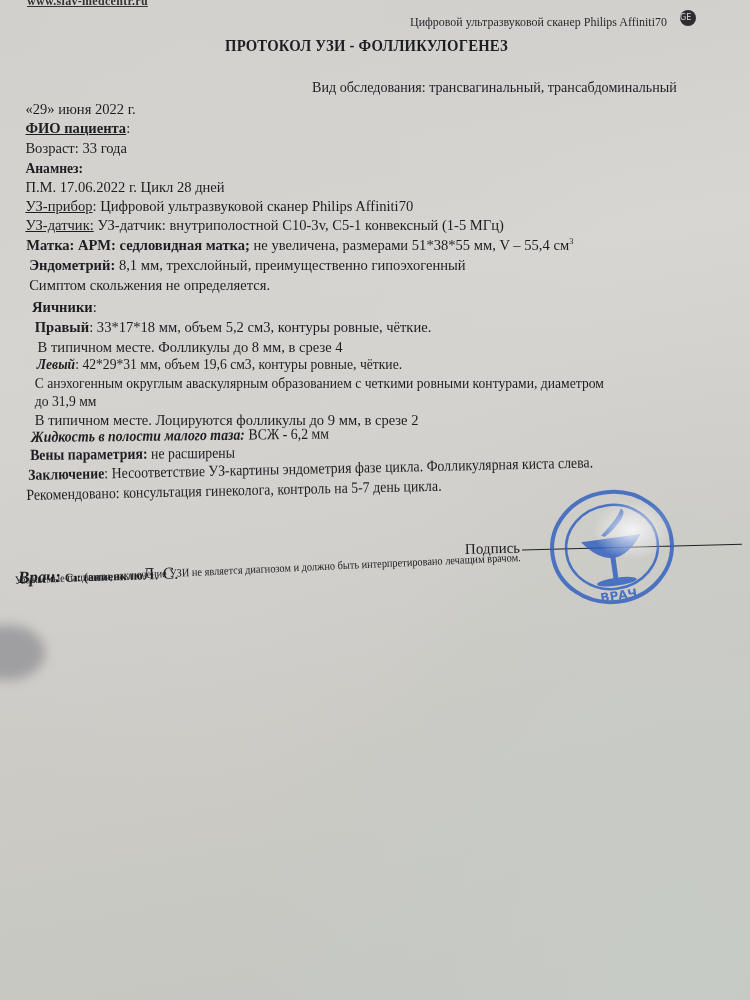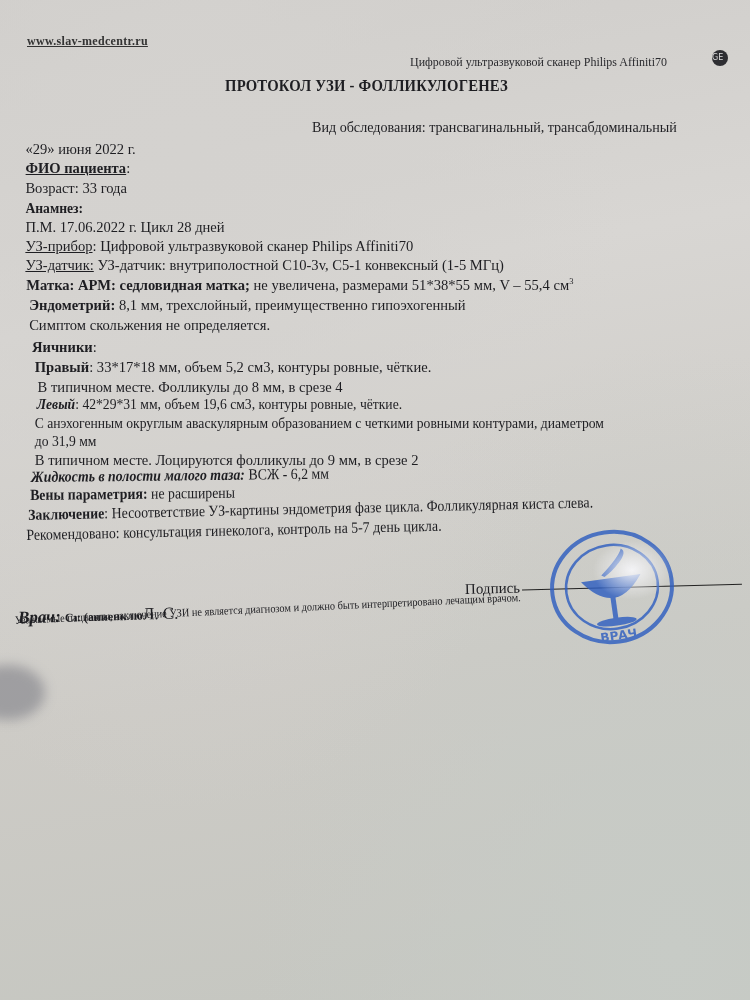--- a/index.html
+++ b/index.html
@@ -5,35 +5,35 @@
     html, body { margin: 0; padding: 0; }
     body {
       width: 750px; height: 1000px; overflow: hidden; position: relative;
       font-family: "Liberation Serif", "DejaVu Serif", serif;
       color: #1e1e22;
       background:
         radial-gradient(ellipse at 25% 15%, #d4d2cf 0%, rgba(212,210,207,0) 55%),
         radial-gradient(ellipse at 90% 95%, #c7cbc6 0%, rgba(199,203,198,0) 45%),
         linear-gradient(170deg, #cfcdca 0%, #d8d6d3 30%, #cdcbc6 65%, #c4c6c0 100%);
     }
-    .page { position: absolute; inset: 0; margin-top: 40px; }
+    .page { position: absolute; inset: 0; }
     .shadow-blob {
       position: absolute; left: -30px; top: 625px; width: 75px; height: 55px;
       border-radius: 50%; background: #8f8f94; filter: blur(6px); opacity: .75;
     }
     .url {
       position: absolute; left: 27px; top: -6px; font-size: 12px; font-weight: bold;
       color: #333; text-decoration: underline; letter-spacing: .3px; filter: blur(.6px);
     }
     .scanner-hdr {
       position: absolute; left: 410px; top: 14px; font-size: 13px; color: #2a2a2e;
       transform: scaleX(.92); transform-origin: left top;
     }
     .ge-logo {
-      position: absolute; left: 712px; top: 10px; width: 16px; height: 16px;
+      position: absolute; left: 680px; top: 10px; width: 16px; height: 16px;
       border-radius: 50%; background: #2e2e32; color: #ddd; font-size: 8px;
       font-family: "DejaVu Sans", sans-serif; text-align: left; line-height: 16px;
     }
     .title {
       position: absolute; left: 225px; top: 37px; font-size: 16px; font-weight: bold;
       transform: scaleX(.92); transform-origin: left top; letter-spacing: .2px;
     }
     .exam-type {
       position: absolute; left: 312px; top: 79px; font-size: 15px;
       transform: scaleX(.94); transform-origin: left top;

